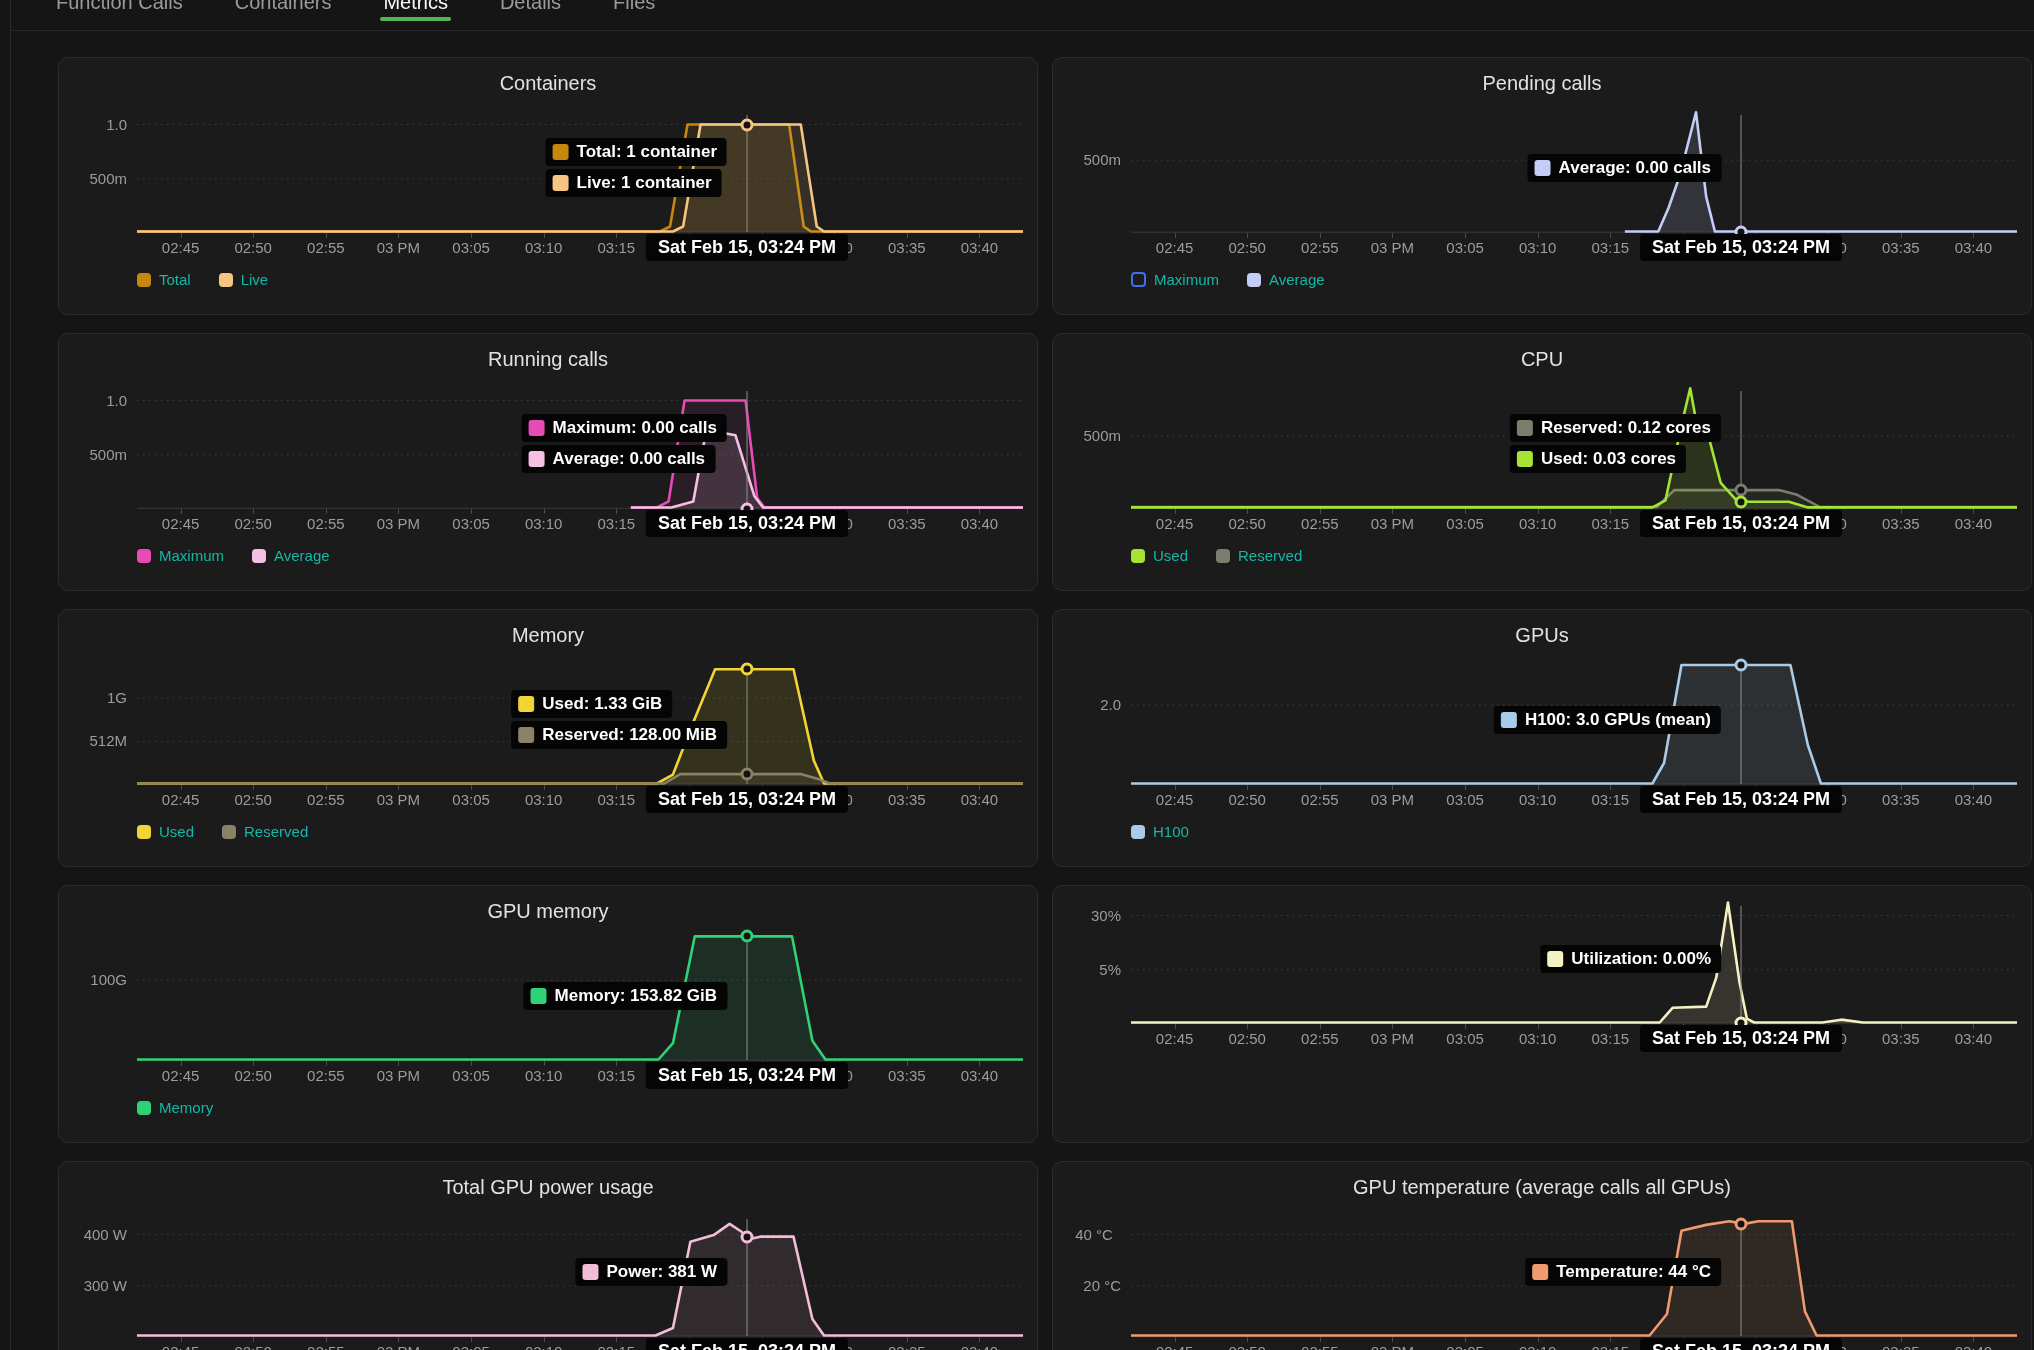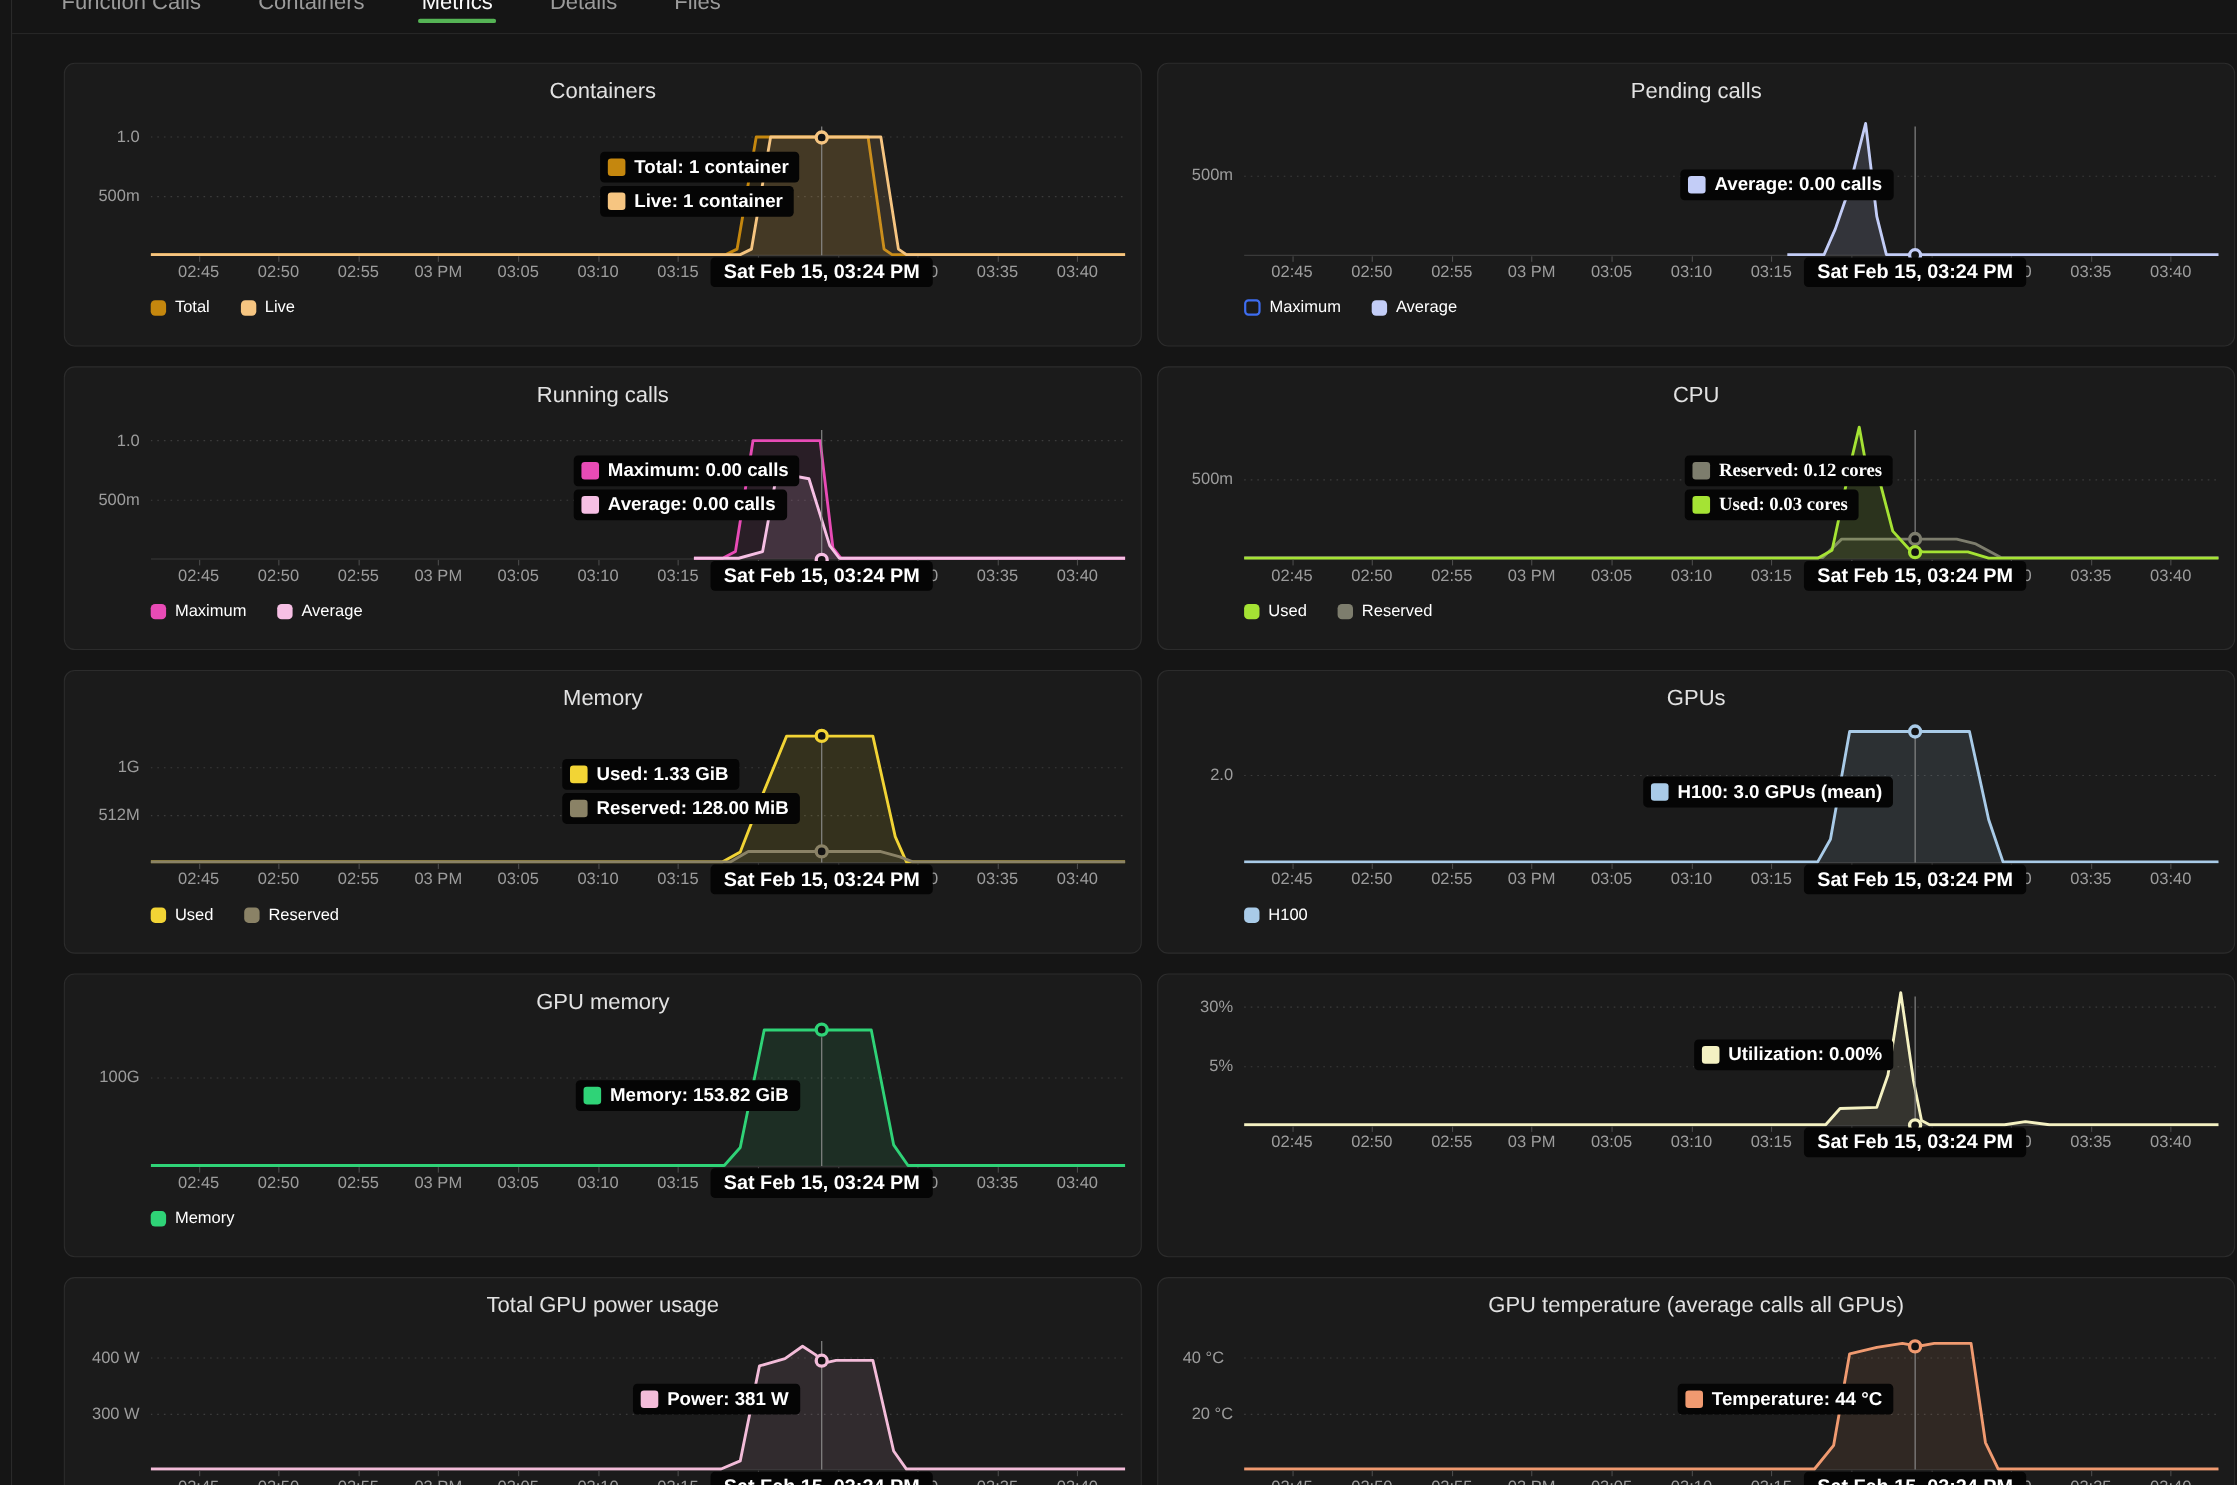--- a/index.html
+++ b/index.html
@@ -42,21 +42,21 @@
   .xlab{position:absolute;top:6px;transform:translateX(-50%);font-size:15px;color:#9c9c9c;
         white-space:nowrap;}
   .date-tooltip{position:absolute;top:1px;transform:translateX(-50%);background:#050505;color:#fff;
         font-weight:700;font-size:18px;padding:3px 12px;border-radius:4px;white-space:nowrap;z-index:5;}
 
   .legend{display:flex;gap:28px;margin:12px 0 0 64px;}
   .leg-item{display:flex;align-items:center;gap:8px;cursor:pointer;}
   .leg-sw{width:14px;height:14px;border-radius:4px;flex:none;}
   .leg-sw.hollow{background:transparent !important;border:2.5px solid;box-sizing:border-box;
         width:15px;height:15px;}
-  .leg-lbl{font-size:15px;color:#ffffff;}
+  .leg-lbl{font-size:15px;color:#14b8a6;}
 </style>
 </head>
 <body>
 
 <div id="app">
   <header class="tabbar">
     <nav class="tabs">
         <div class="tab"><span>Function Calls</span></div>
         <div class="tab"><span>Containers</span></div>
         <div class="tab active"><span>Metrics</span></div>
@@ -273,21 +273,21 @@
       <div class="plot">
             <svg viewBox="0 0 880 128" preserveAspectRatio="none">
               <line x1="0" x2="880" y1="55.272727272727266" y2="55.272727272727266" stroke="#3c3c3c" stroke-width="1" stroke-dasharray="1.5 4.5" vector-effect="non-scaling-stroke"></line>
               <line x1="0" x2="880" y1="127.2" y2="127.2" stroke="#3a3a3a" stroke-width="1" vector-effect="non-scaling-stroke"></line>
               <path d="M0 127 L0 125.96363636363637 L522.2295081967213 125.96363636363637 L539.5409836065573 109.0909090909091 L643.4098360655738 109.0909090909091 L660.7213114754098 113.45454545454545 L683.8032786885246 125.96363636363637 L880 125.96363636363637 L880 127 Z" fill="#7d7d6d" fill-opacity="0.1" stroke="none"></path>
               <polyline points="0,125.96363636363637 522.2295081967213,125.96363636363637 539.5409836065573,109.0909090909091 643.4098360655738,109.0909090909091 660.7213114754098,113.45454545454545 683.8032786885246,125.96363636363637 880,125.96363636363637" fill="none" stroke="#7d7d6d" stroke-width="2.6" stroke-linejoin="round" vector-effect="non-scaling-stroke"></polyline>
               <path d="M0 127 L0 126.4 L517.9016393442623 126.4 L530.8852459016393 119.27272727272728 L548.1967213114755 37.81818181818181 L555.4098360655738 7.2727272727272805 L564.0655737704918 55.272727272727266 L569.8360655737705 40.727272727272734 L585.704918032787 101.81818181818181 L600.1311475409836 117.81818181818181 L613.1147540983607 120.72727272727272 L653.5081967213115 120.72727272727272 L672.2622950819673 126.4 L880 126.4 L880 127 Z" fill="#a5e334" fill-opacity="0.12" stroke="none"></path>
               <polyline points="0,126.4 517.9016393442623,126.4 530.8852459016393,119.27272727272728 548.1967213114755,37.81818181818181 555.4098360655738,7.2727272727272805 564.0655737704918,55.272727272727266 569.8360655737705,40.727272727272734 585.704918032787,101.81818181818181 600.1311475409836,117.81818181818181 613.1147540983607,120.72727272727272 653.5081967213115,120.72727272727272 672.2622950819673,126.4 880,126.4" fill="none" stroke="#a5e334" stroke-width="2.6" stroke-linejoin="round" vector-effect="non-scaling-stroke"></polyline>
               <line x1="605.9016393442623" x2="605.9016393442623" y1="10" y2="127" stroke="#8f8f8f" stroke-width="1" vector-effect="non-scaling-stroke"></line>
             </svg>
-        <div class="val-tooltip" style="left: calc(68.8525% - 20px); top: 26%; font-family: Liberation Serif, serif;">
+        <div class="val-tooltip" style="left: calc(68.8525% - 20px); top: 26%;">
               <div class="tt-row">
                 <span class="tt-sw" style="background: rgb(125, 125, 109);"></span>
                 <span class="tt-text">Reserved: 0.12 cores</span>
               </div>
               <div class="tt-row">
                 <span class="tt-sw" style="background: rgb(165, 227, 52);"></span>
                 <span class="tt-text">Used: 0.03 cores</span>
               </div>
             </div>
       <div class="marker" style="left: 68.8525%; top: 85.2273%; border-color: rgb(125, 125, 109);"></div>

